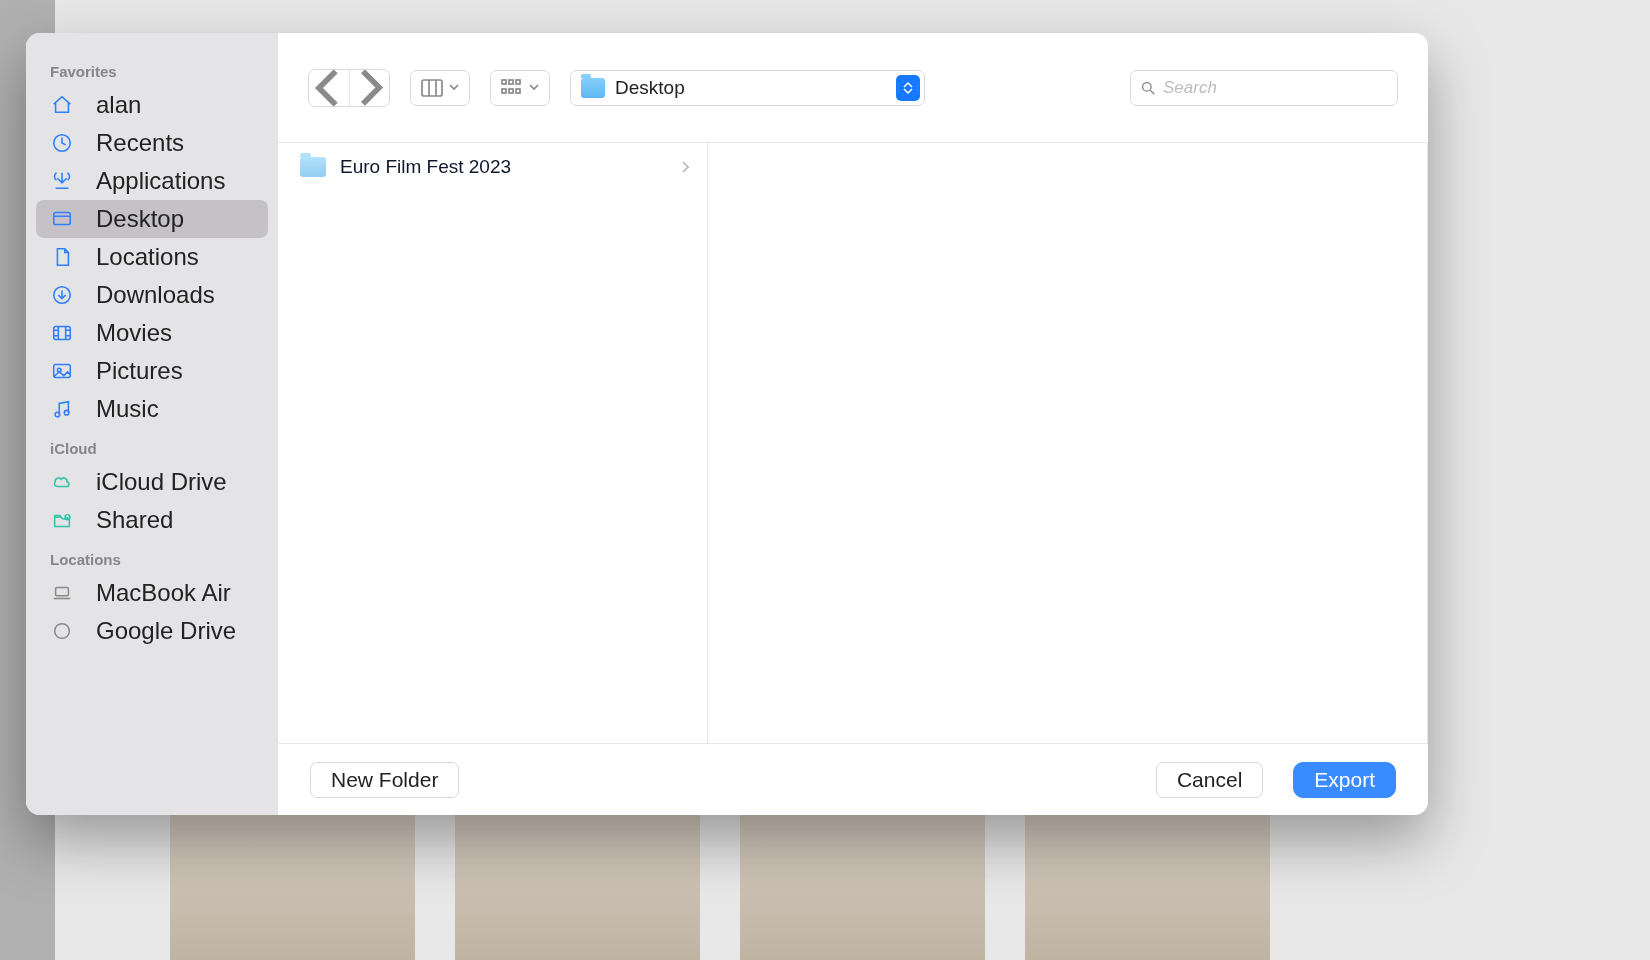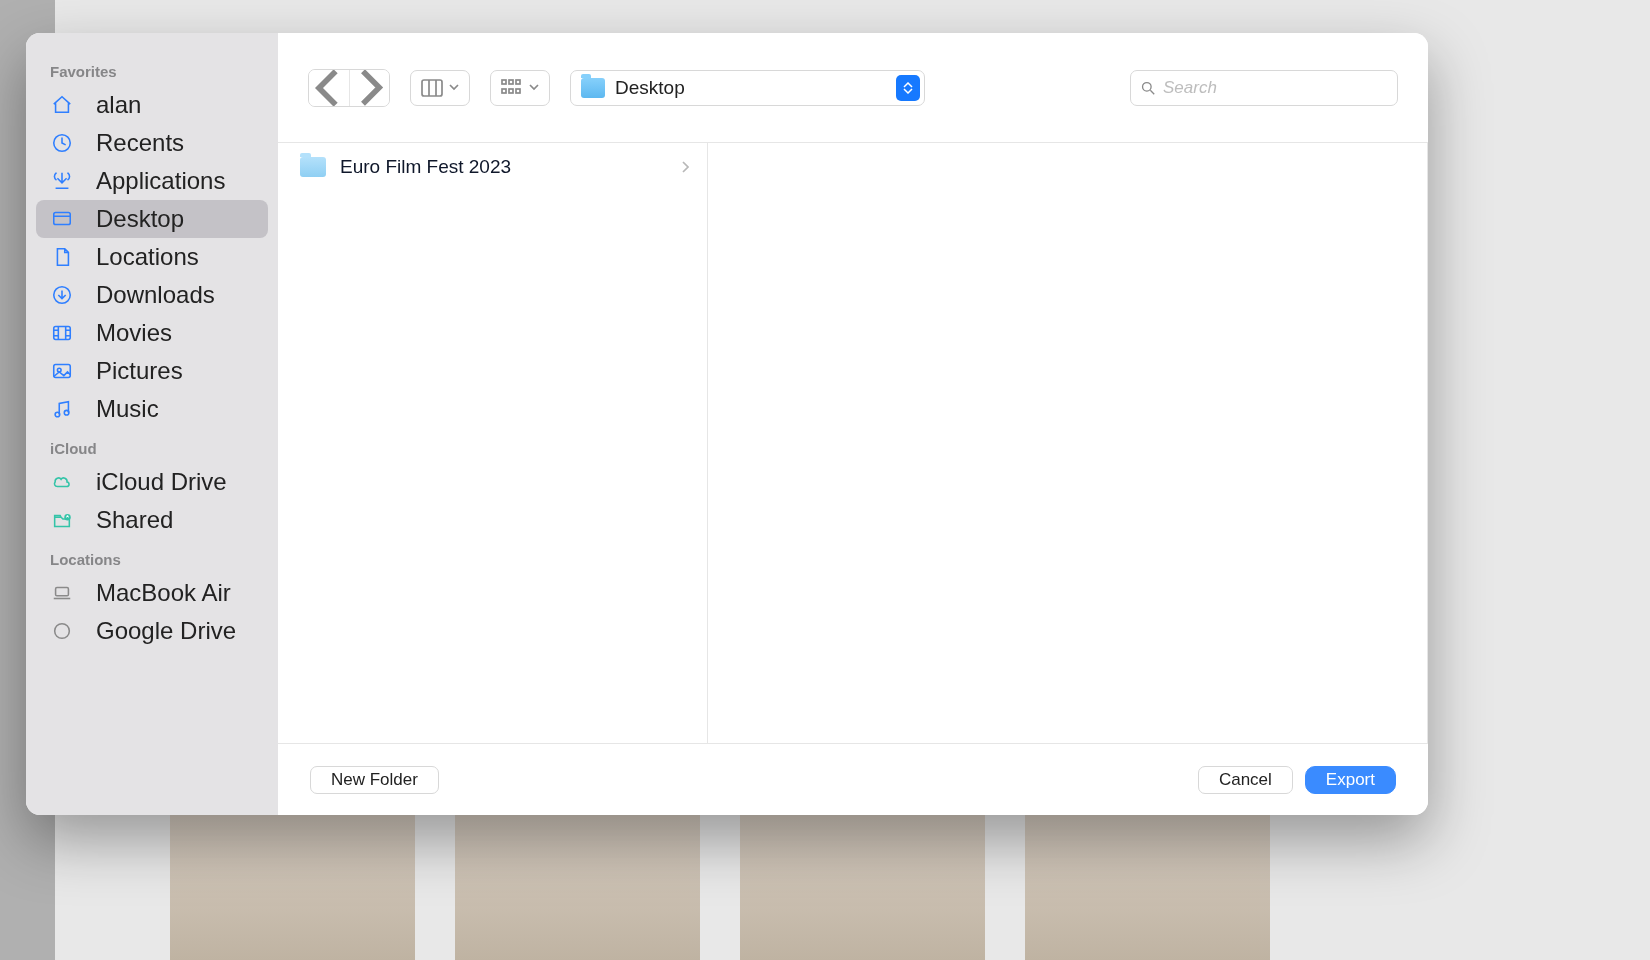--- a/index.html
+++ b/index.html
@@ -58,23 +58,23 @@
 .col { border-right: 1px solid #e6e6e6; }
 .col:first-child { width: 430px; }
 .col:last-child { flex: 1; }
 .row { display: flex; align-items: center; height: 48px; padding: 0 18px 0 22px; font-size: 19px; color: #0f172a; }
 .row .folder-glyph { width: 26px; height: 20px; background: linear-gradient(#b4e1fb,#8fcff3); border-radius: 3px; margin-right: 14px; position: relative; }
 .row .folder-glyph::before { content:""; position:absolute; top:-4px; left:0; width:11px; height:4px; background:#b4e1fb; border-radius:2px 2px 0 0; }
 .row .chev { margin-left: auto; color: #b8b8b8; }
 
 
 .footer { height: 72px; border-top: 1px solid #e6e6e6; display: flex; align-items: center; padding: 0 32px; }
-.btn { height: 28px; border: 1px solid #d8d8d8; border-radius: 7px; background: #fff; font-size: 17px; padding: 0 20px; color: #222; }
+.btn { height: 36px; border: 1px solid #d8d8d8; border-radius: 7px; background: #fff; font-size: 21px; padding: 0 20px; color: #222; }
 .btn.primary { background: #3a8bff; color: #fff; border-color: #3a8bff; border-radius: 10px; }
-.footer-right { margin-left: auto; display: flex; gap: 12px; }
+.footer-right { margin-left: auto; display: flex; gap: 30px; }
 
 
 .stroke-blue { stroke: #2f7fff; fill: none; stroke-width: 1.7; }
 .stroke-grey { stroke: #8a8a8a; fill: none; stroke-width: 1.7; }
 </style>
 </head>
 <body>
 
 <div class="bg-app">
   <div class="bg-strip">

